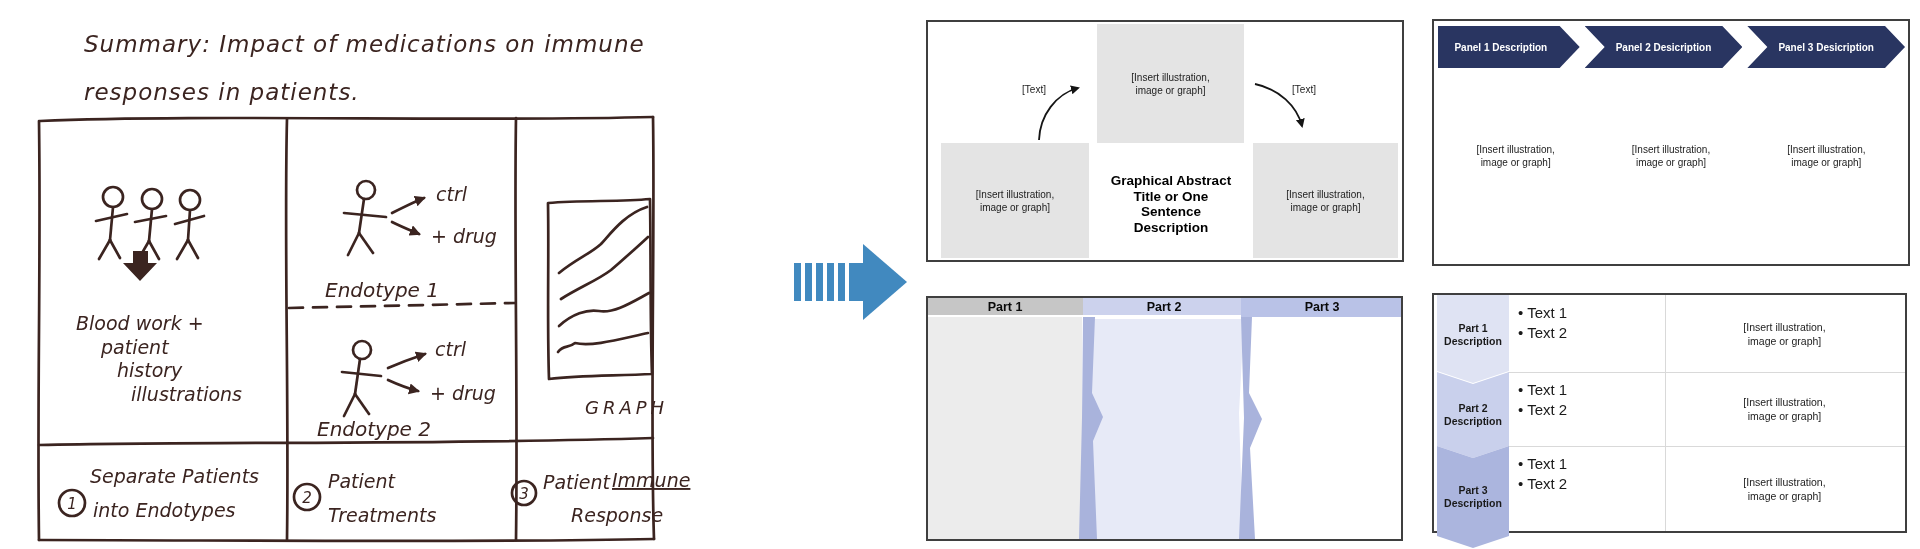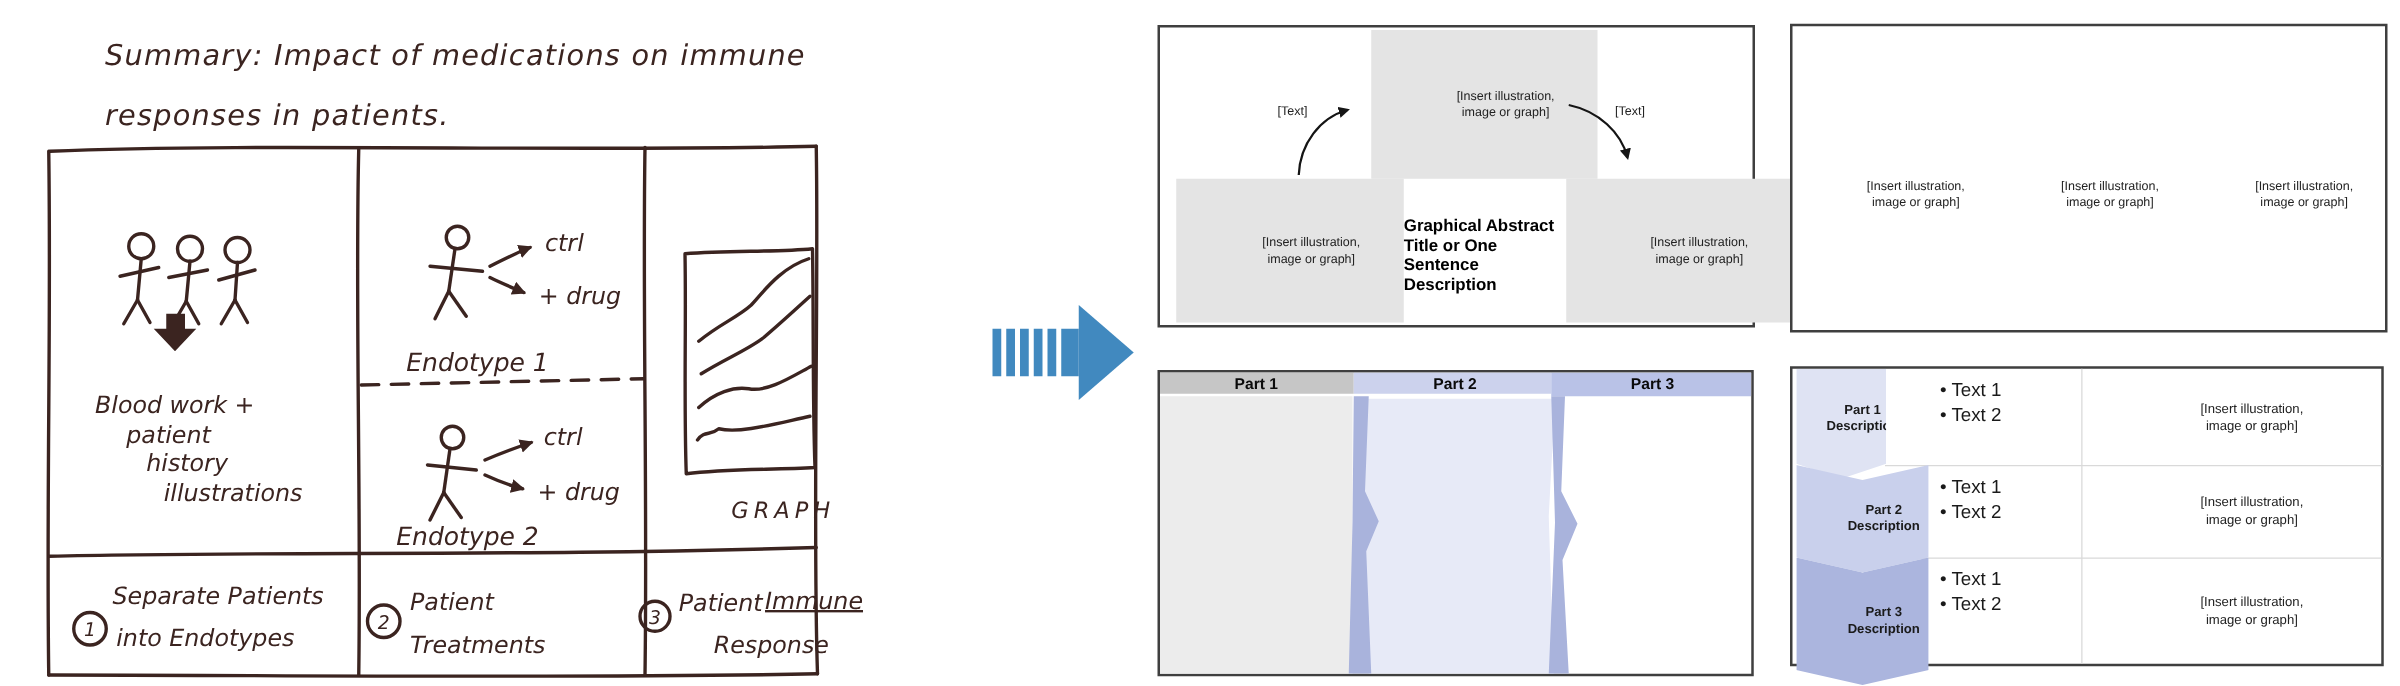--- a/index.html
+++ b/index.html
@@ -17,29 +17,29 @@
   .hw19{font-size:19px;}
   .hw18{font-size:18px;letter-spacing:4px;}
   .hw15{font-size:15px;}
   .u{text-decoration:underline;}
   .tmid{text-anchor:middle;}
   
   #flow-arrow{position:absolute;left:770px;top:230px;}
   .accent{fill:var(--color-accent);}
   
   .card{position:absolute;background:#fff;border:2px solid var(--color-border);box-sizing:border-box;}
-  .preline{white-space:pre-line;padding-left:34px;}
+  .preline{white-space:pre-line;}
   
   #card-cycle{left:926px;top:20px;width:478px;height:242px;}
   .ga-box{position:absolute;background:var(--color-boxgray);display:flex;align-items:center;justify-content:center;
           font-size:10px;line-height:13px;color:#222;text-align:center;}
   .ga-box.b-top{left:169px;top:2px;width:147px;height:119px;}
   .ga-box.b-left{left:13px;top:121px;width:148px;height:115px;}
   .ga-box.b-right{left:325px;top:121px;width:145px;height:115px;}
-  .ga-title{position:absolute;left:161px;top:151px;width:164px;
+  .ga-title{position:absolute;left:161px;top:151px;width:164px;text-align:center;
             font-weight:bold;font-size:13.5px;line-height:15.5px;color:#000;}
   .ga-text-label{position:absolute;width:48px;text-align:center;font-size:10px;color:#222;}
   .ga-text-label.lft{left:82px;top:62px;}
   .ga-text-label.rgt{left:352px;top:62px;}
   #cycle-arrows{position:absolute;left:0;top:0;}
   .thin-arrow{stroke:#151515;stroke-width:1.8;fill:none;}
   
   #card-panels{left:1432px;top:19px;width:478px;height:247px;}
   .chevron-row{position:absolute;left:4px;top:5px;right:3px;height:42px;display:flex;gap:5px;}
   .chevron{flex:1;background:var(--color-navy);color:#fff;font-weight:bold;font-size:10px;
@@ -203,20 +203,25 @@
       <marker id="ah-blk" markerUnits="userSpaceOnUse" markerWidth="11" markerHeight="11" refX="7" refY="4.5" orient="auto">
         <path d="M0,0 L9,4.5 L0,9 Z" fill="#151515"></path>
       </marker>
     </defs>
     <path class="thin-arrow" d="M111,118 C112,93 128,72 150,66" marker-end="url(#ah-blk)"></path>
     <path class="thin-arrow" d="M327,62 C351,67 369,84 374,104" marker-end="url(#ah-blk)"></path>
   </svg>
 </div>
 
 <div id="card-panels" class="card">
+  <div class="chevron-row">
+    <div class="chevron">Panel 1 Description</div>
+    <div class="chevron notched">Panel 2 Desicription</div>
+    <div class="chevron notched">Panel 3 Desicription</div>
+  </div>
   <div class="insert-row">
     <div class="insert-cell preline">[Insert illustration,
 image or graph]</div>
     <div class="insert-cell preline">[Insert illustration,
 image or graph]</div>
     <div class="insert-cell preline">[Insert illustration,
 image or graph]</div>
   </div>
 </div>
 

